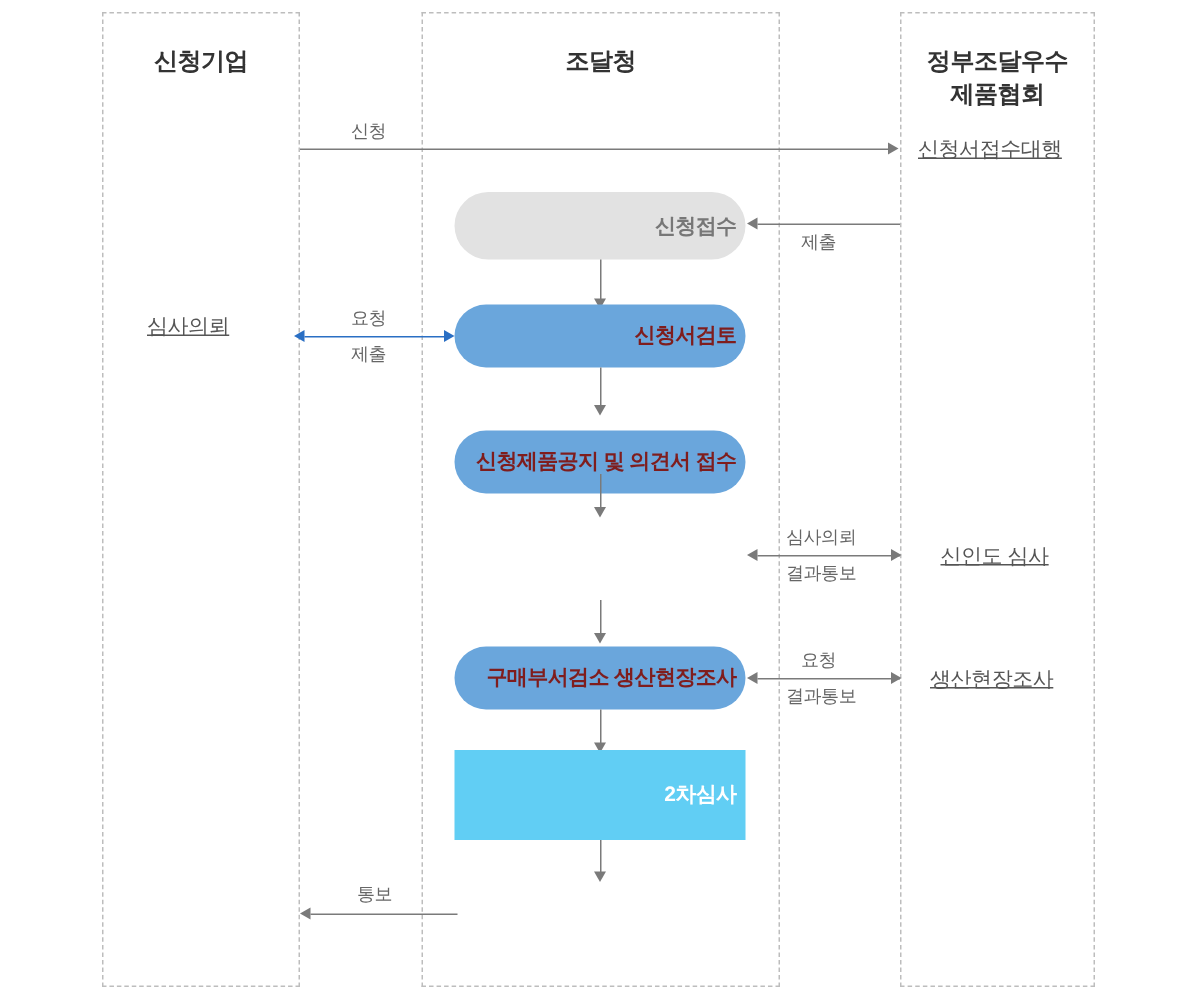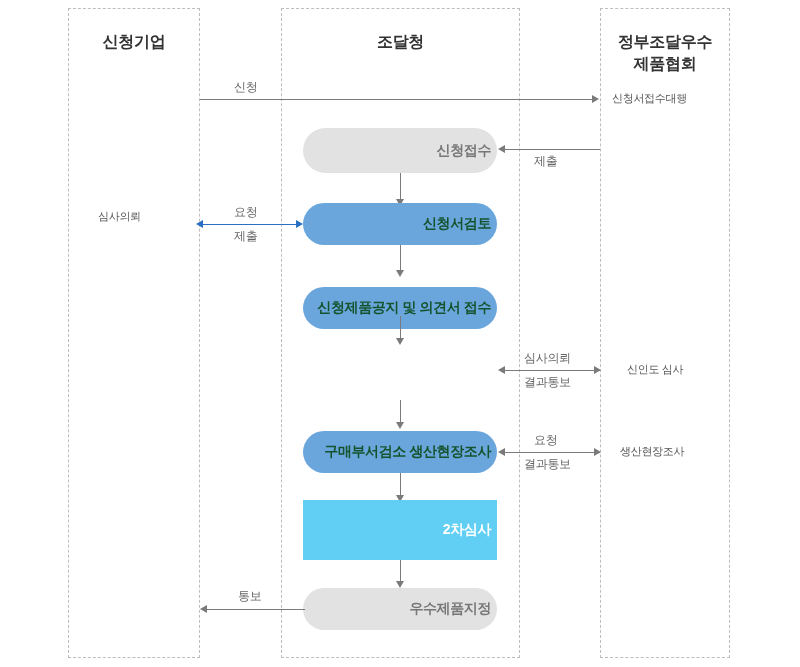--- a/index.html
+++ b/index.html
@@ -57,21 +57,21 @@
     box-sizing: border-box;
     padding: 0 6px;
   }
   .node.gray {
     background: #e2e2e2;
     color: #777777;
     border-radius: 24px;
   }
   .node.blue {
     background: #6aa6dc;
-    color: #14532d;
+    color: #7f1d1d;
     border-radius: 24px;
   }
   .node.cyan {
     background: #61cef4;
     color: #ffffff;
     border-radius: 0;
   }
 
   
   .vline {
@@ -116,25 +116,26 @@
   
   .edge-label {
     position: absolute;
     font-size: 12px;
     color: #666666;
     white-space: nowrap;
     letter-spacing: -0.3px;
   }
   .side-label {
     position: absolute;
-    font-size: 11px;
+    font-size: 14px;
     color: #555555;
     white-space: nowrap;
     text-align: center;
     letter-spacing: -0.3px;
+    text-decoration: underline;
   }
 </style>
 </head>
 <body>
 
 <div id="diagram">
 
   <div class="lane" style="left:68px; width:132px;">
     <div class="lane-title">신청기업</div>
   </div>
@@ -212,21 +213,18 @@
   <div class="vline" style="left:400px; top:473px; height:26px;"></div>
   <div class="arrow down" style="left:396px; top:495px;"></div>
 
   <div class="node cyan" style="left:303px; top:500px; width:194px; height:60px;">
     <span>2차심사</span>
   </div>
 
   <div class="vline" style="left:400px; top:560px; height:25px;"></div>
   <div class="arrow down" style="left:396px; top:581px;"></div>
 
-  <div class="node gray" style="left:303px; top:588px; width:194px; height:42px;">
-    <span>우수제품지정</span>
-  </div>
 
   <div class="hline" style="left:207px; top:609px; width:98px;"></div>
   <div class="arrow left" style="left:200px; top:605px;"></div>
   <div class="edge-label" style="left:238px; top:588px;">통보</div>
 
 </div>
 
 </body></html>

